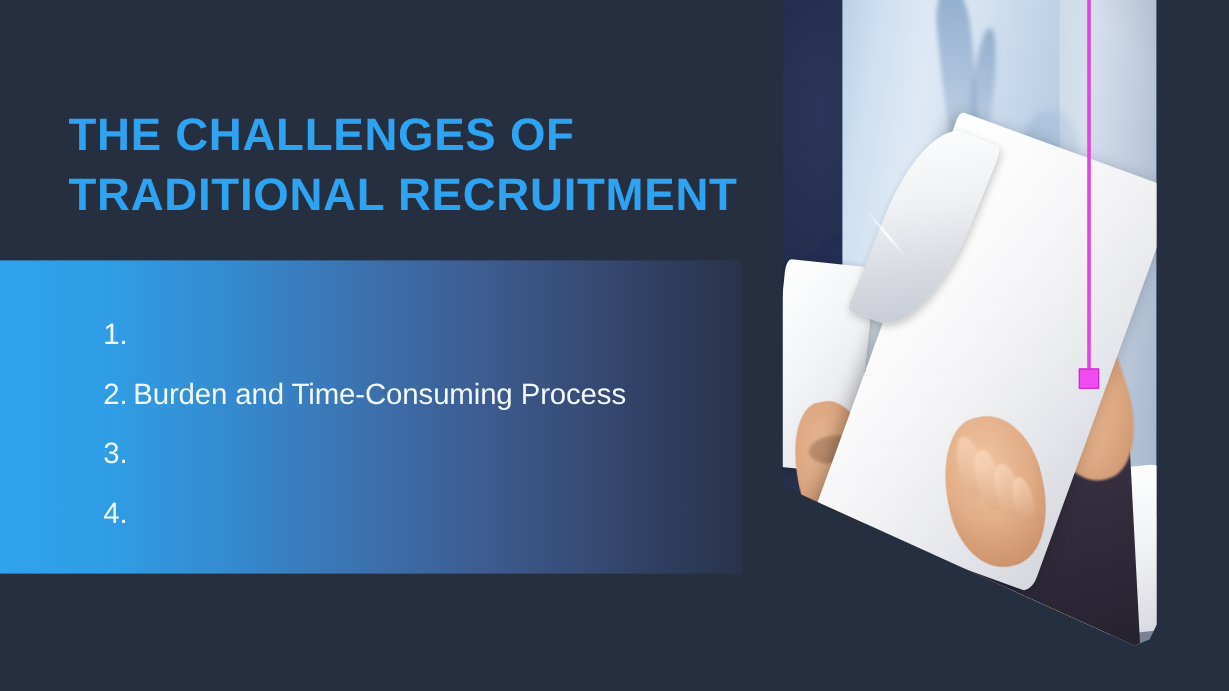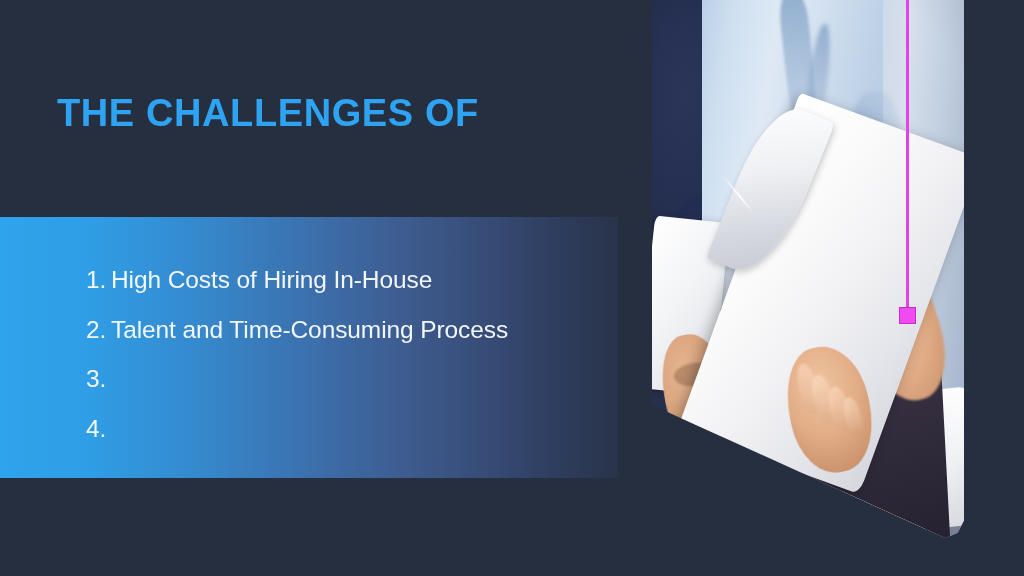--- a/index.html
+++ b/index.html
@@ -340,31 +340,31 @@
     border: 1px solid #c92bc8;
   }
 </style>
 </head>
 <body>
 
 <div id="slide">
 
   <div id="title-block">
     <div class="title-line">THE CHALLENGES OF</div>
+    <div class="title-line">TRADITIONAL RECRUITMENT</div>
   </div>
 
   <div id="list-panel">
     <ul id="list">
       <li>
         <span class="num">1.</span>
-        <span class="txt">High Costs of Hiring In-House</span>
       </li>
       <li>
         <span class="num">2.</span>
-        <span class="txt">Talent and Time-Consuming Process</span>
+        <span class="txt">Burden and Time-Consuming Process</span>
       </li>
       <li>
         <span class="num">3.</span>
       </li>
       <li>
         <span class="num">4.</span>
       </li>
     </ul>
   </div>
 

